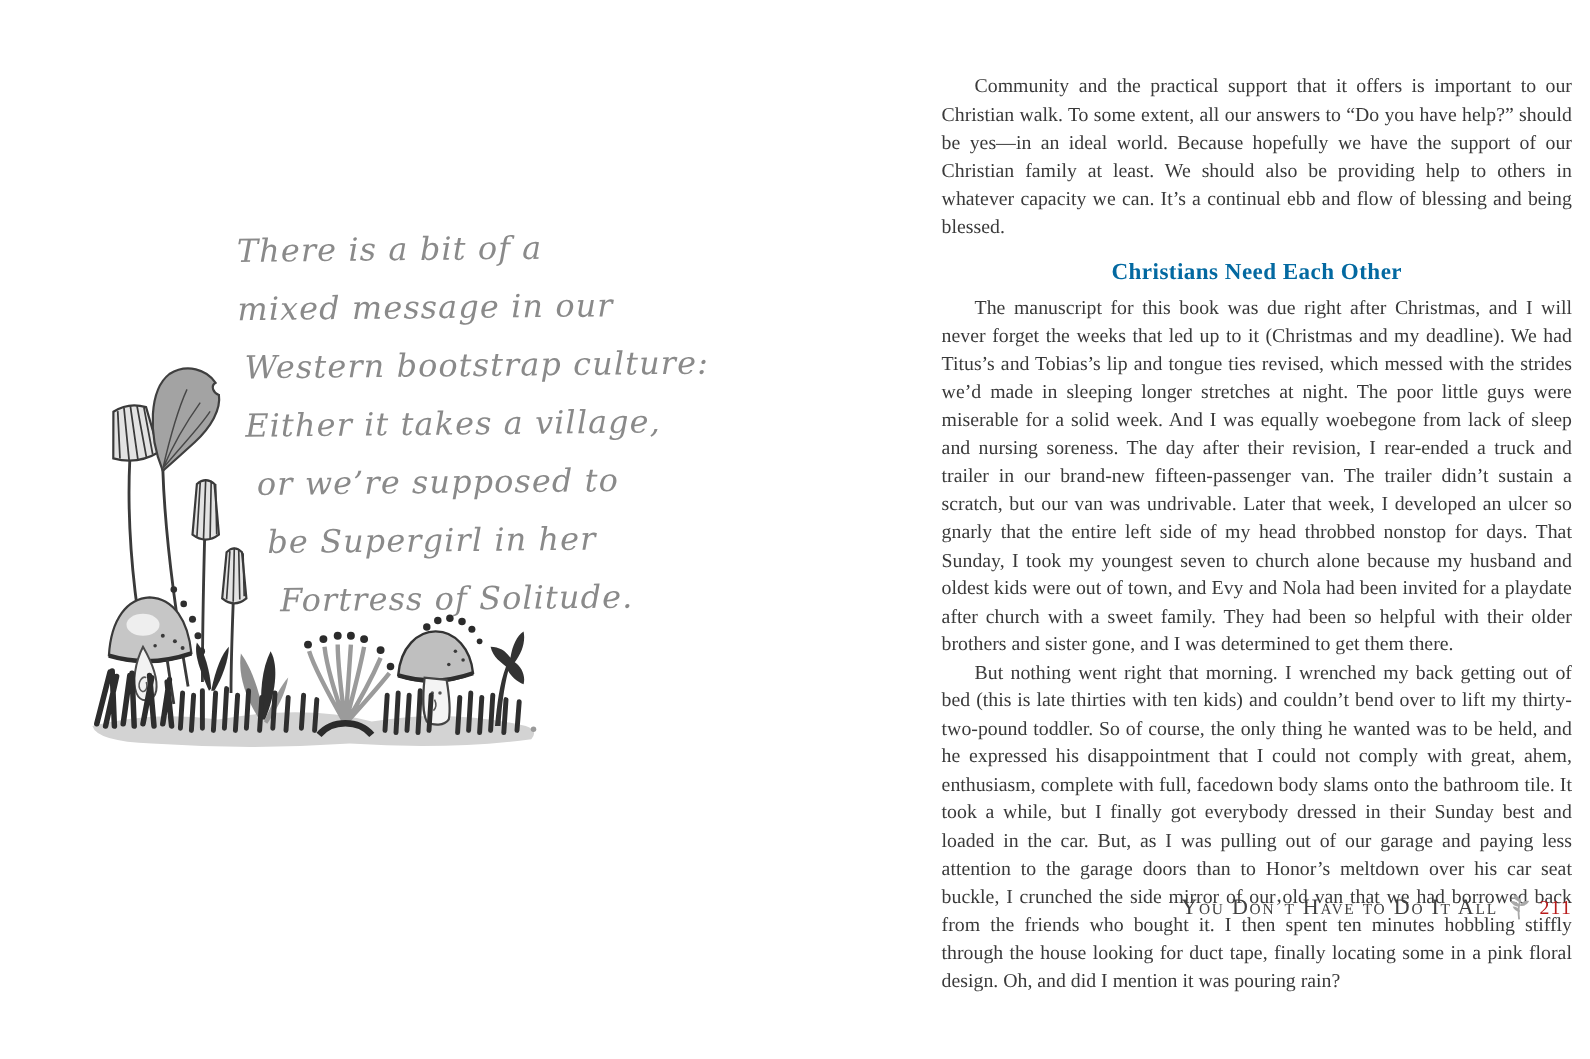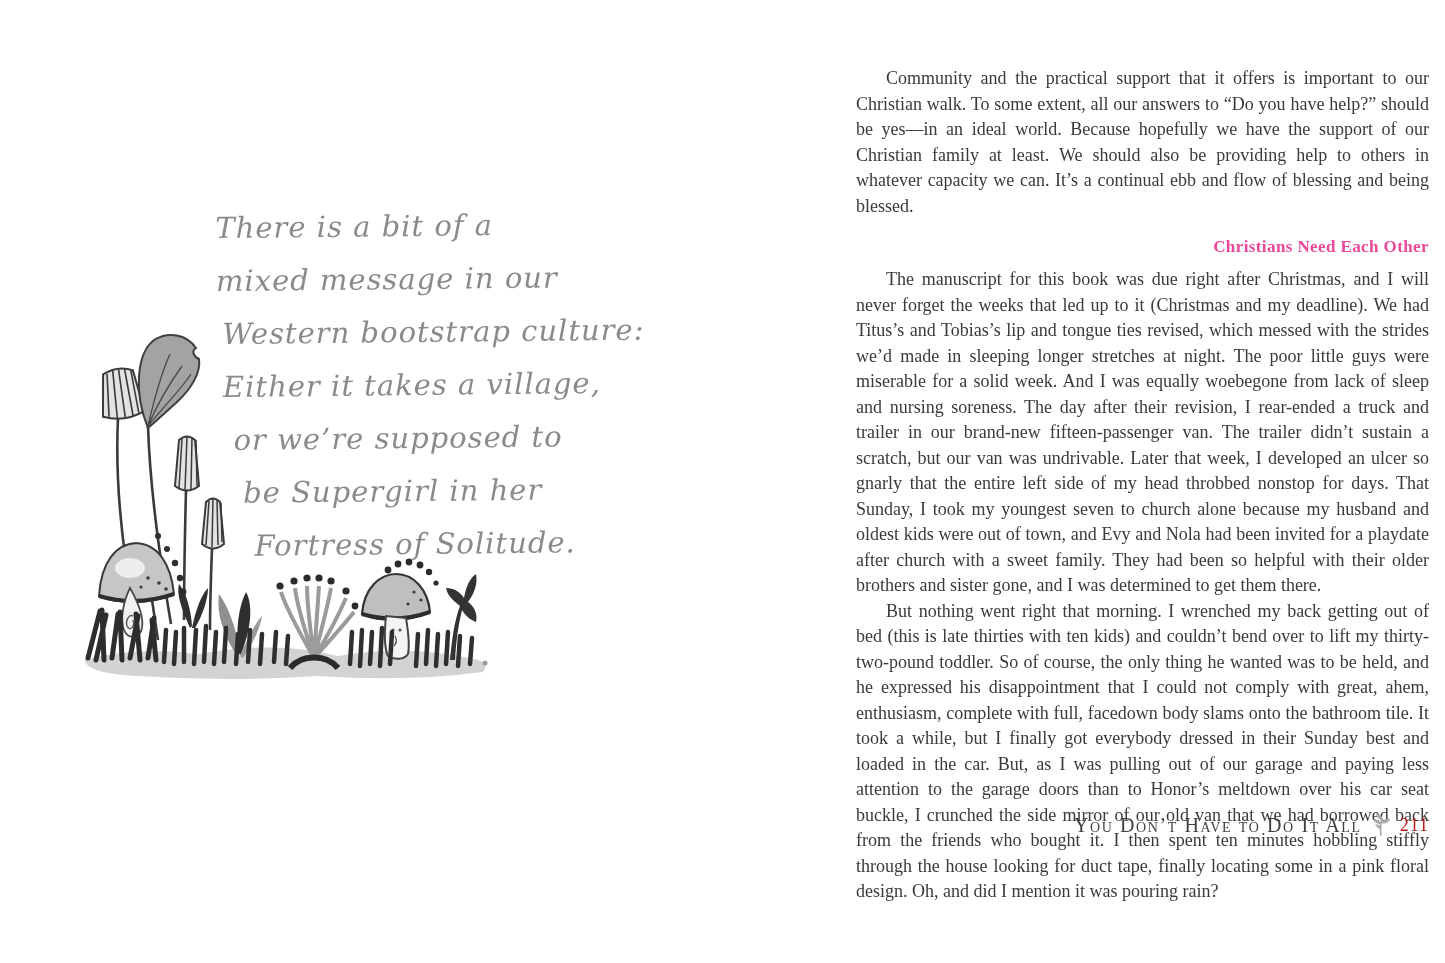--- a/index.html
+++ b/index.html
@@ -20,22 +20,22 @@
   }
   .illustration-wrap{position:absolute;left:78px;top:298px;width:420px;height:356px;}
   
   .right-page{position:absolute;left:760px;top:0;width:723px;height:813px;}
   .text-column{position:absolute;left:96px;top:66px;width:573px;}
   .body-par{
     margin:0;font-size:18px;line-height:25.5px;color:#3a3a3a;
     text-align:justify;text-indent:30px;
   }
   .section-heading{
-    margin:15px 0 7px 0;font-size:17px;line-height:26px;font-weight:bold;
-    color:#ec4899;text-align:right;letter-spacing:0.4px;
+    margin:15px 0 7px 0;font-size:21px;line-height:26px;font-weight:bold;
+    color:#0369a1;text-align:center;letter-spacing:0.4px;
   }
   .ital{}
   .page-footer{
     position:absolute;left:96px;top:810px;width:573px;height:30px;
     display:flex;justify-content:flex-end;align-items:center;gap:9px;
   }
   .running-title{
     font-variant:small-caps;font-size:20px;letter-spacing:1.6px;
     color:#404040;white-space:nowrap;margin-left:44px;
   }

